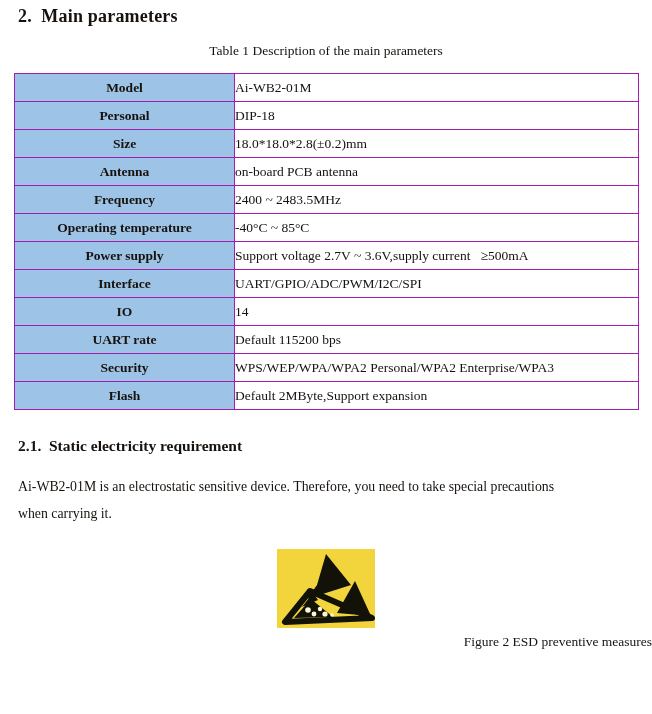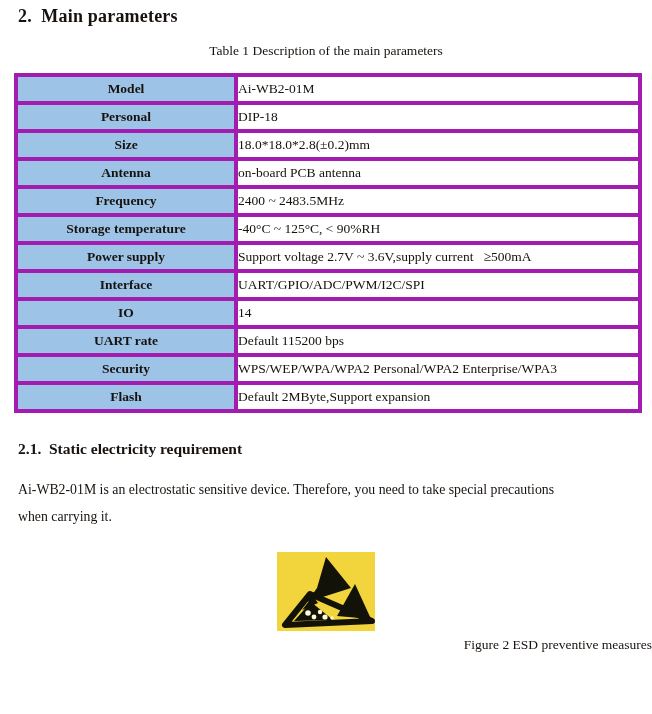--- a/index.html
+++ b/index.html
@@ -26,21 +26,21 @@
     font-weight: normal;
   }
 
   table.params {
     margin: 14px 0 0 14px;
     width: 624px;
     border-collapse: collapse;
     table-layout: fixed;
   }
   table.params td {
-    border: 4px solid #a21caf;
+    border: 1px solid #a21caf;
     height: 28px;
     font-size: 13.5px;
     overflow: hidden;
   }
   td.label-cell {
     width: 220px;
     background: #9dc3e6;
     font-weight: bold;
     text-align: center;
     font-size: 13px;
@@ -98,22 +98,22 @@
         </tr>
         <tr>
           <td class="label-cell">Antenna</td>
           <td class="value-cell">on-board PCB antenna</td>
         </tr>
         <tr>
           <td class="label-cell">Frequency</td>
           <td class="value-cell">2400 ~ 2483.5MHz</td>
         </tr>
         <tr>
-          <td class="label-cell">Storage temperature</td>
-          <td class="value-cell">-40°C ~ 125°C, &lt; 90%RH</td>
+          <td class="label-cell">Operating temperature</td>
+          <td class="value-cell">-40°C ~ 85°C</td>
         </tr>
         <tr>
           <td class="label-cell">Power supply</td>
           <td class="value-cell">Support voltage 2.7V ~ 3.6V,supply current   ≥500mA</td>
         </tr>
         <tr>
           <td class="label-cell">Interface</td>
           <td class="value-cell">UART/GPIO/ADC/PWM/I2C/SPI</td>
         </tr>
         <tr>

